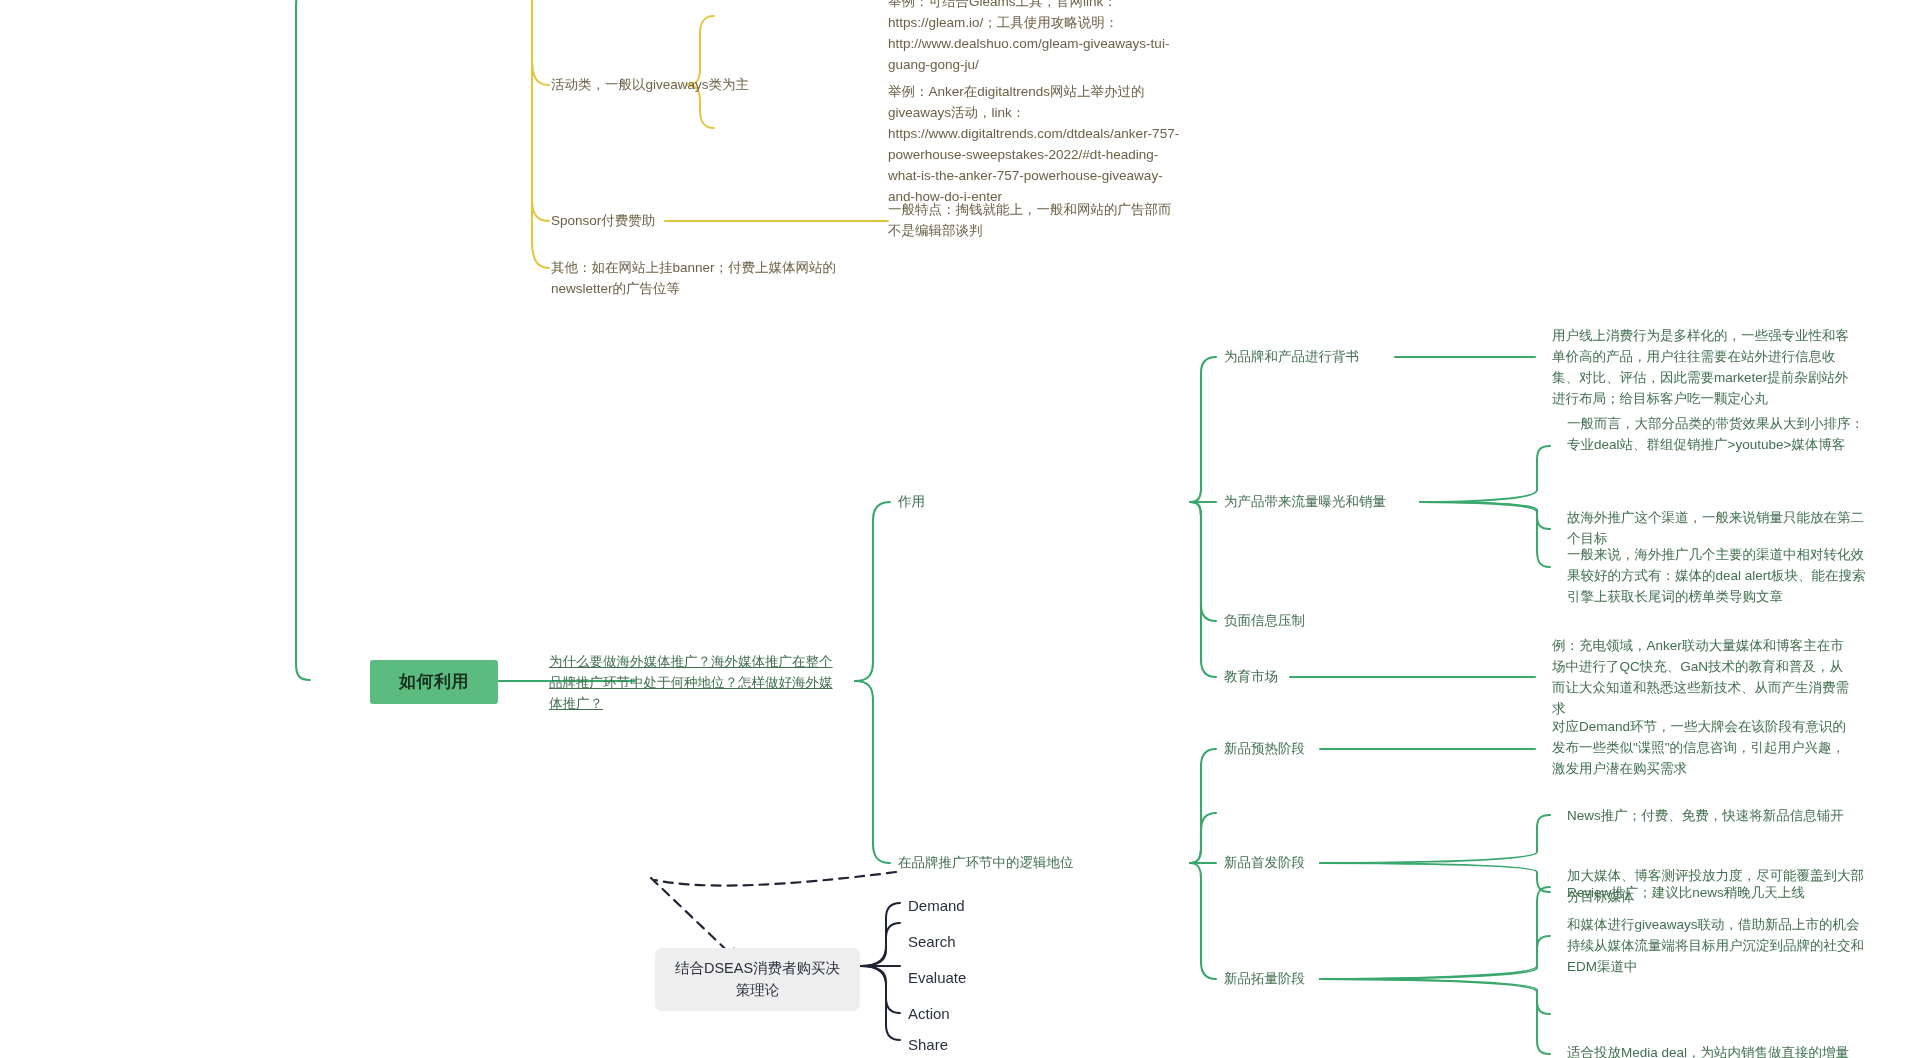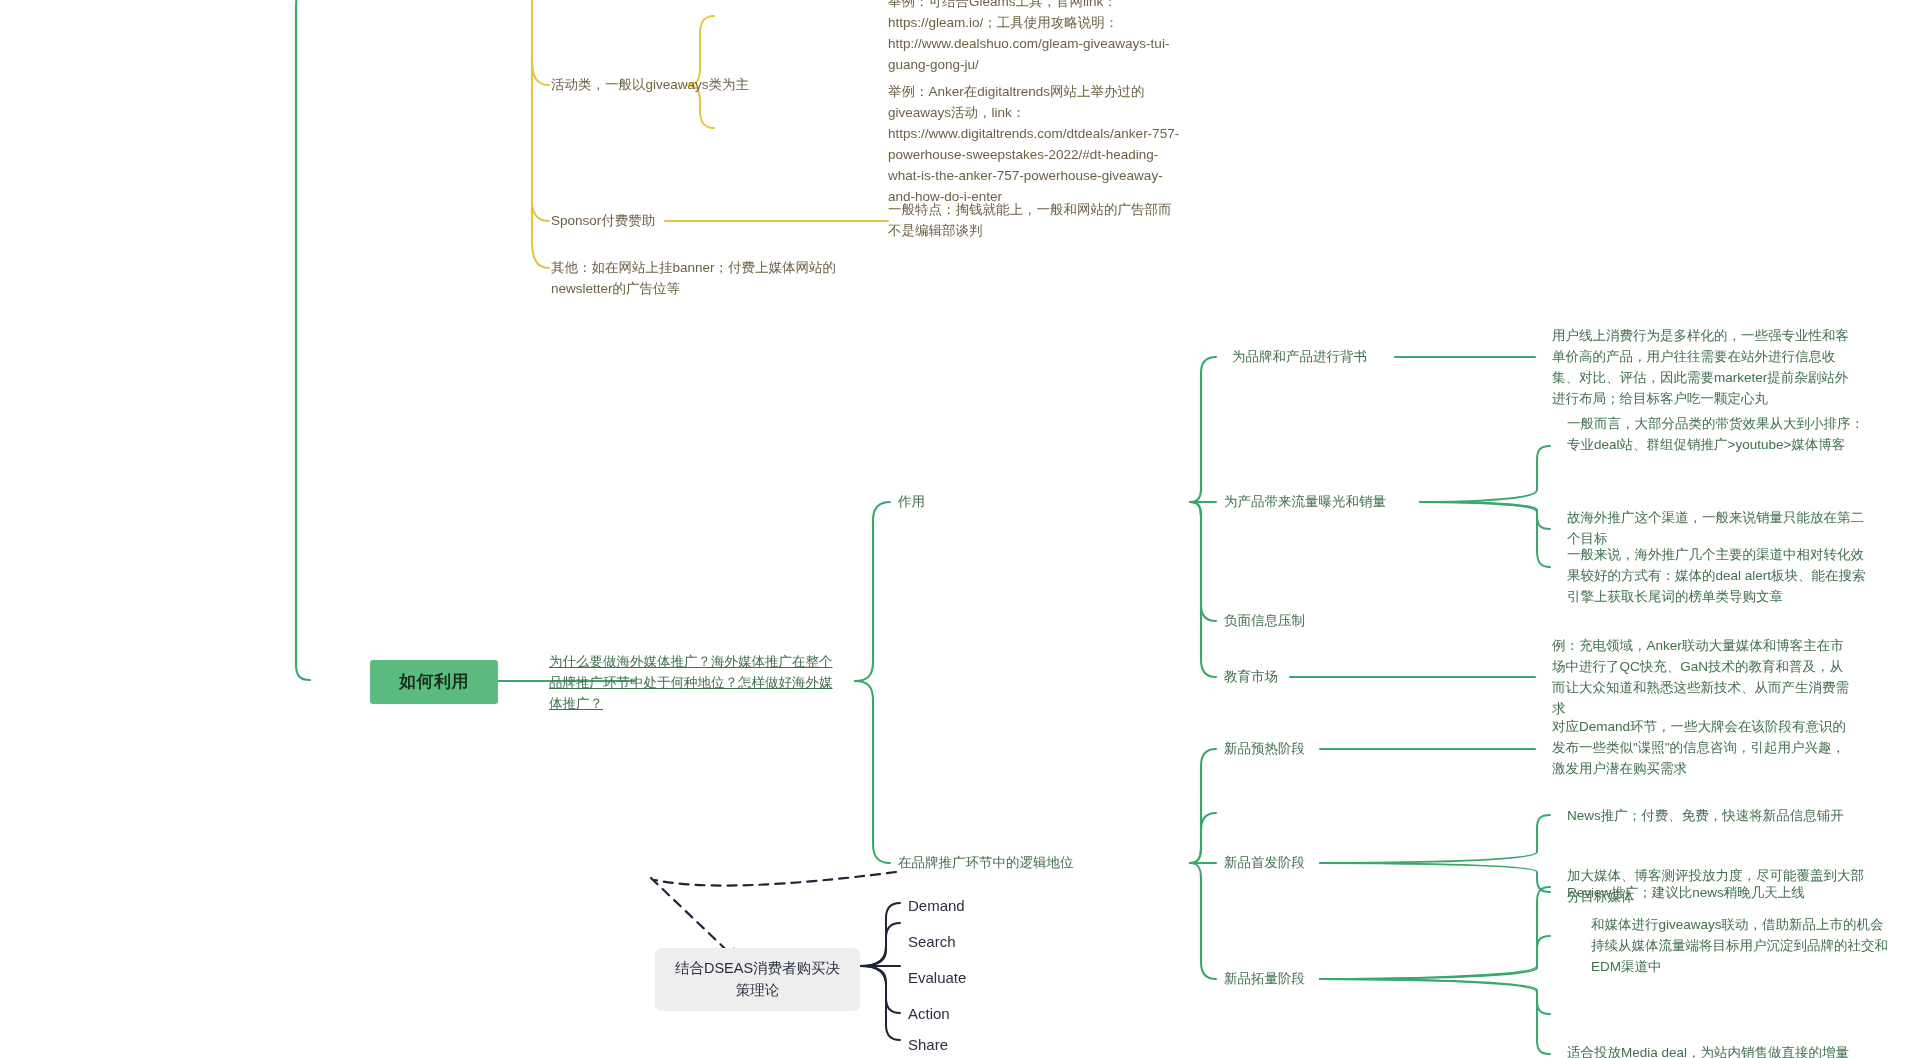--- a/index.html
+++ b/index.html
@@ -177,21 +177,21 @@
   <div class="node leaf-yellow" style="left:551px; top:258px; width:300px;">其他：如在网站上挂banner；付费上媒体网站的newsletter的广告位等</div>
 
   <div class="node leaf-yellow" style="left:888px; top:200px; width:296px;">一般特点：掏钱就能上，一般和网站的广告部而不是编辑部谈判</div>
 
   <div class="node box-root" style="left:370px; top:660px; width:128px;">如何利用</div>
 
   <div class="node leaf-green" style="left:549px; top:652px; width:290px;text-decoration:underline;">为什么要做海外媒体推广？海外媒体推广在整个品牌推广环节中处于何种地位？怎样做好海外媒体推广？</div>
 
   <div class="node leaf-green" style="left:898px; top:492px; width:120px;">作用</div>
 
-  <div class="node leaf-green" style="left:1224px; top:347px; width:200px;margin-left:8px;">为品牌和产品进行背书</div>
+  <div class="node leaf-green" style="left:1224px; top:347px; width:200px;">为品牌和产品进行背书</div>
 
   <div class="node leaf-green" style="left:1552px; top:326px; width:302px;">用户线上消费行为是多样化的，一些强专业性和客单价高的产品，用户往往需要在站外进行信息收集、对比、评估，因此需要marketer提前杂剧站外进行布局；给目标客户吃一颗定心丸</div>
 
   <div class="node leaf-green" style="left:1224px; top:492px; width:215px;">为产品带来流量曝光和销量</div>
 
   <div class="node leaf-green" style="left:1567px; top:414px; width:302px;">一般而言，大部分品类的带货效果从大到小排序：专业deal站、群组促销推广&gt;youtube&gt;媒体博客</div>
 
   <div class="node leaf-green" style="left:1567px; top:508px; width:302px;">故海外推广这个渠道，一般来说销量只能放在第二个目标</div>
 
   <div class="node leaf-green" style="left:1567px; top:545px; width:302px;">一般来说，海外推广几个主要的渠道中相对转化效果较好的方式有：媒体的deal alert板块、能在搜索引擎上获取长尾词的榜单类导购文章</div>
@@ -211,21 +211,21 @@
   <div class="node leaf-green" style="left:1224px; top:853px; width:160px;">新品首发阶段</div>
 
   <div class="node leaf-green" style="left:1567px; top:806px; width:310px;">News推广；付费、免费，快速将新品信息铺开</div>
 
   <div class="node leaf-green" style="left:1567px; top:883px; width:310px;">Review推广；建议比news稍晚几天上线</div>
 
   <div class="node leaf-green" style="left:1224px; top:969px; width:160px;">新品拓量阶段</div>
 
   <div class="node leaf-green" style="left:1567px; top:866px; width:302px;">加大媒体、博客测评投放力度，尽可能覆盖到大部分目标媒体</div>
 
-  <div class="node leaf-green" style="left:1567px; top:915px; width:302px;margin-left:24px;">和媒体进行giveaways联动，借助新品上市的机会持续从媒体流量端将目标用户沉淀到品牌的社交和EDM渠道中</div>
+  <div class="node leaf-green" style="left:1567px; top:915px; width:302px;">和媒体进行giveaways联动，借助新品上市的机会持续从媒体流量端将目标用户沉淀到品牌的社交和EDM渠道中</div>
 
 
   <div class="node leaf-green" style="left:1567px; top:1043px; width:310px;">适合投放Media deal，为站内销售做直接的增量</div>
 
   <div class="node box-grey" style="left:655px; top:948px; width:205px;">结合DSEAS消费者购买决策理论</div>
 
   <div class="node leaf-dark" style="left:908px; top:894px; width:120px;">Demand</div>
   <div class="node leaf-dark" style="left:908px; top:930px; width:120px;">Search</div>
   <div class="node leaf-dark" style="left:908px; top:966px; width:120px;">Evaluate</div>
   <div class="node leaf-dark" style="left:908px; top:1002px; width:120px;">Action</div>

